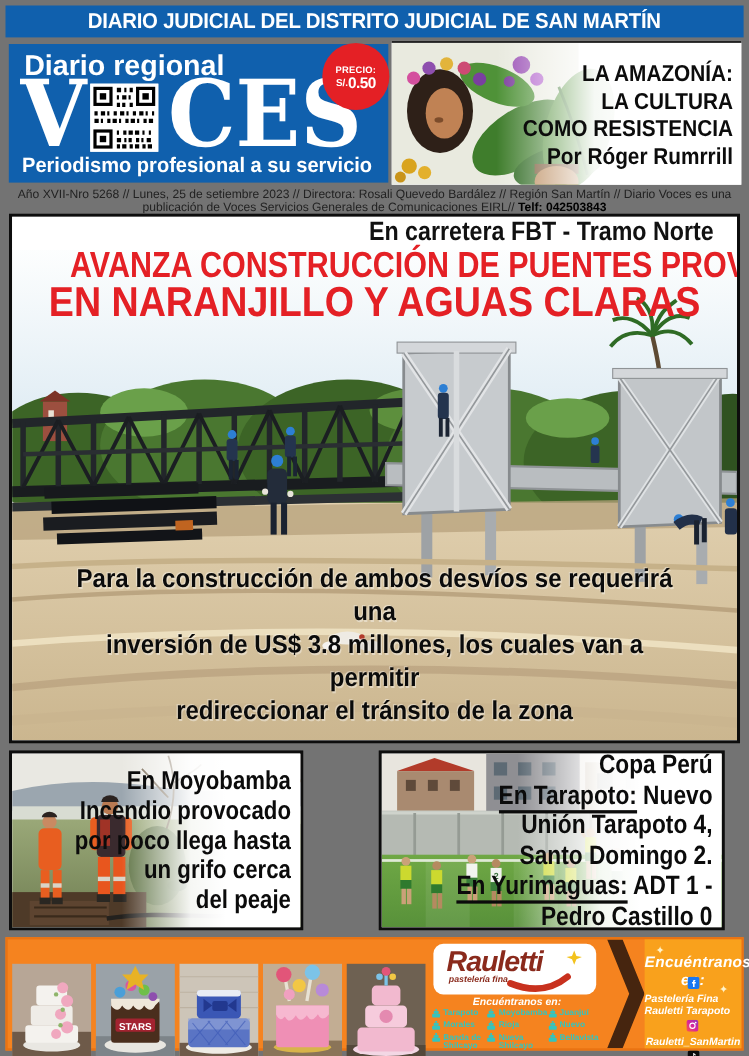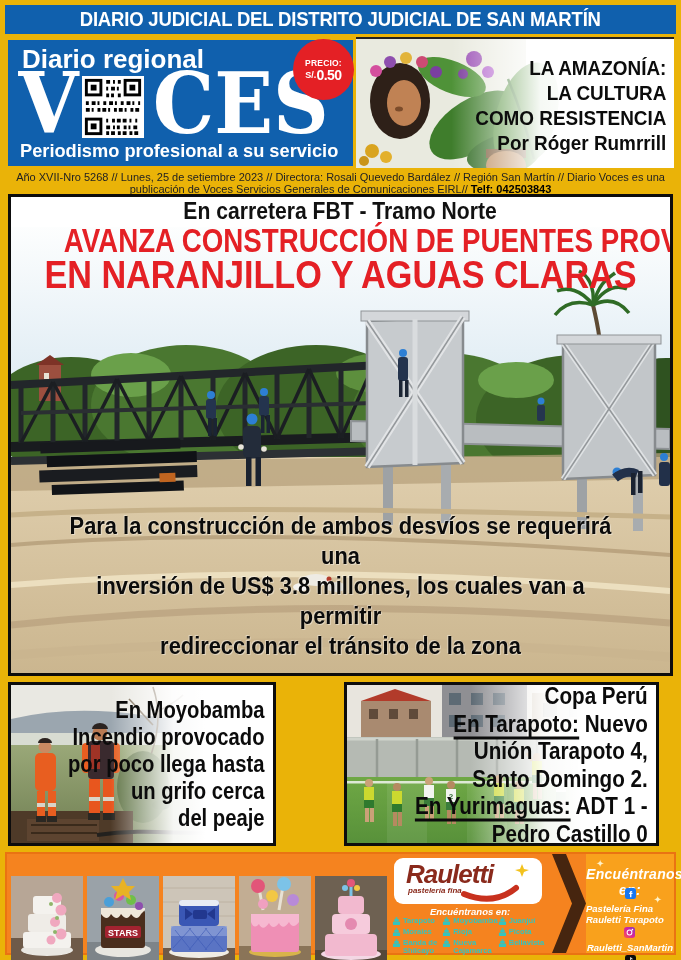--- a/index.html
+++ b/index.html
@@ -1,16 +1,16 @@
 <!DOCTYPE html>
 <html><head>
 <meta charset="utf-8">
 <style>
   html,body{margin:0;padding:0;background:#fff;}
-  .page{position:relative;width:681px;height:960px;background:#eab308;overflow:hidden;
+  .page{position:relative;width:681px;height:960px;background:#737373;overflow:hidden;
         font-family:"Liberation Sans",sans-serif;color:#111;}
   
   .top-banner{position:absolute;left:5px;top:5px;width:671px;height:29px;background:#1060ad;
               display:flex;align-items:center;justify-content:center;}
   .top-banner span{color:#fff;font-weight:bold;font-size:19.5px;letter-spacing:-.2px;
                    display:inline-block;transform:scaleX(.95);white-space:nowrap;}
   
   .masthead-blue{position:absolute;left:8px;top:40px;width:345px;height:126px;background:#1060ad;z-index:2;}
   .mh-kicker{position:absolute;left:14px;top:4px;color:#fff;font-weight:bold;font-size:26px;}
   .mh-title{position:absolute;left:8px;top:22px;display:flex;align-items:center;color:#fff;
@@ -32,21 +32,21 @@
   .art-box svg{position:absolute;left:0;top:0;}
   .art-fade{position:absolute;inset:0;background:linear-gradient(90deg,rgba(255,255,255,0) 30%,rgba(255,255,255,.95) 58%,#fff 70%);}
   .art-text{position:absolute;right:8px;top:16px;text-align:right;font-weight:900;font-size:21px;
             line-height:25px;color:#0c0c0c;white-space:pre-line;transform:scaleX(.9);transform-origin:100% 0;}
   
   .info-line{position:absolute;left:8px;top:171px;width:665px;text-align:center;font-size:11px;color:#222;}
   .info-line b{color:#000;}
   
   .main-box{position:absolute;left:8px;top:194px;width:665px;height:482px;border:3px solid #0d0d0d;
             background:#fff;box-sizing:border-box;overflow:hidden;}
-  .main-kicker{position:absolute;left:0;top:0;width:100%;height:30px;background:#fff;text-align:center;z-index:3;}
+  .main-kicker{position:absolute;left:0;top:0;width:100%;height:30px;background:#fff;text-align:right;z-index:3;}
   .main-kicker span{display:inline-block;font-weight:900;font-size:24px;line-height:28px;transform:scaleX(.88);}
   .main-photo{position:absolute;left:0;top:28px;width:659px;height:448px;}
   .headlines{position:absolute;left:0;top:27px;width:100%;text-align:center;z-index:3;color:#e42025;}
   .hl1{font-weight:900;font-size:33px;line-height:33px;transform:scaleX(.84);white-space:nowrap;}
   .hl2{font-weight:900;font-size:38px;line-height:36px;transform:scaleX(.9);white-space:nowrap;}
   .caption{position:absolute;left:28px;right:28px;bottom:12px;z-index:3;text-align:center;
            font-weight:900;font-size:23.5px;line-height:30px;color:#0b0b0b;white-space:pre-line;
            transform:scaleX(.93);transform-origin:50% 100%;
            text-shadow:1px 1px 0 rgba(255,255,255,.4),-1px -1px 0 rgba(255,255,255,.4);}
   
@@ -649,39 +649,39 @@
                 <circle cx="5" cy="1" r="1" fill="#35c4bd"></circle>
               </svg>
               <span>Rioja</span>
             </div>
           <div class="loc-item">
               <svg width="9" height="9" viewBox="0 0 10 10">
                 <rect x="1" y="5" width="8" height="4" rx="1" fill="#35c4bd"></rect>
                 <rect x="2.5" y="2" width="5" height="3" rx="1" fill="#35c4bd"></rect>
                 <circle cx="5" cy="1" r="1" fill="#35c4bd"></circle>
               </svg>
-              <span>Nueva Cajamarca</span>
+              <span>Nueva Shilcayo</span>
             </div>
         </div>
         <div class="loc-colm">
           <div class="loc-item">
               <svg width="9" height="9" viewBox="0 0 10 10">
                 <rect x="1" y="5" width="8" height="4" rx="1" fill="#35c4bd"></rect>
                 <rect x="2.5" y="2" width="5" height="3" rx="1" fill="#35c4bd"></rect>
                 <circle cx="5" cy="1" r="1" fill="#35c4bd"></circle>
               </svg>
               <span>Juanjuí</span>
             </div>
           <div class="loc-item">
               <svg width="9" height="9" viewBox="0 0 10 10">
                 <rect x="1" y="5" width="8" height="4" rx="1" fill="#35c4bd"></rect>
                 <rect x="2.5" y="2" width="5" height="3" rx="1" fill="#35c4bd"></rect>
                 <circle cx="5" cy="1" r="1" fill="#35c4bd"></circle>
               </svg>
-              <span>Picota</span>
+              <span>Nuevo</span>
             </div>
           <div class="loc-item">
               <svg width="9" height="9" viewBox="0 0 10 10">
                 <rect x="1" y="5" width="8" height="4" rx="1" fill="#35c4bd"></rect>
                 <rect x="2.5" y="2" width="5" height="3" rx="1" fill="#35c4bd"></rect>
                 <circle cx="5" cy="1" r="1" fill="#35c4bd"></circle>
               </svg>
               <span>Bellavista</span>
             </div>
         </div>

